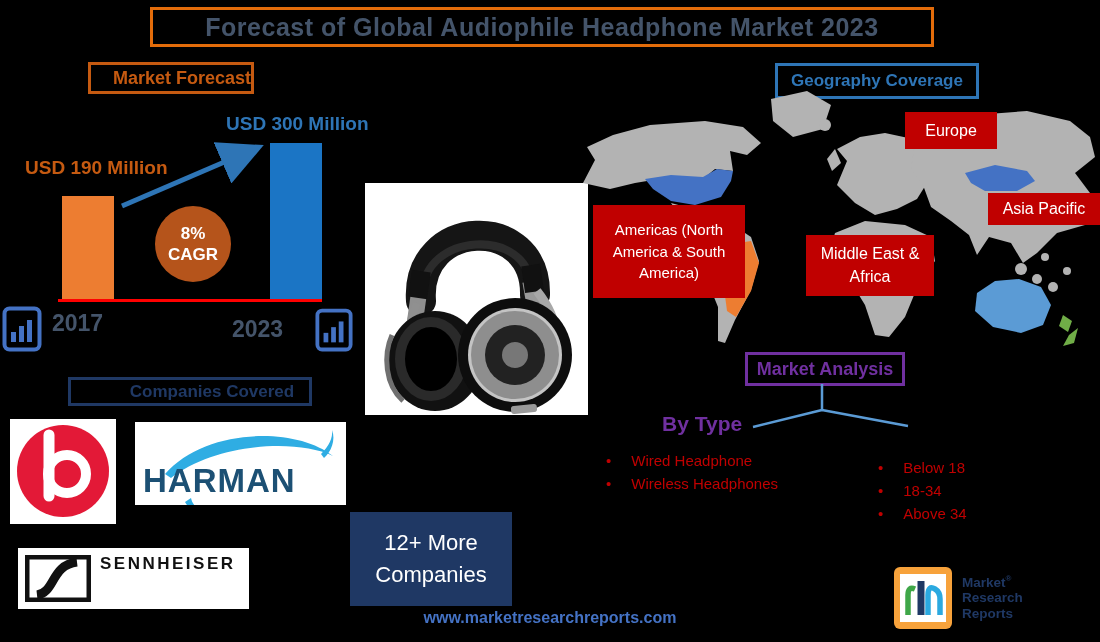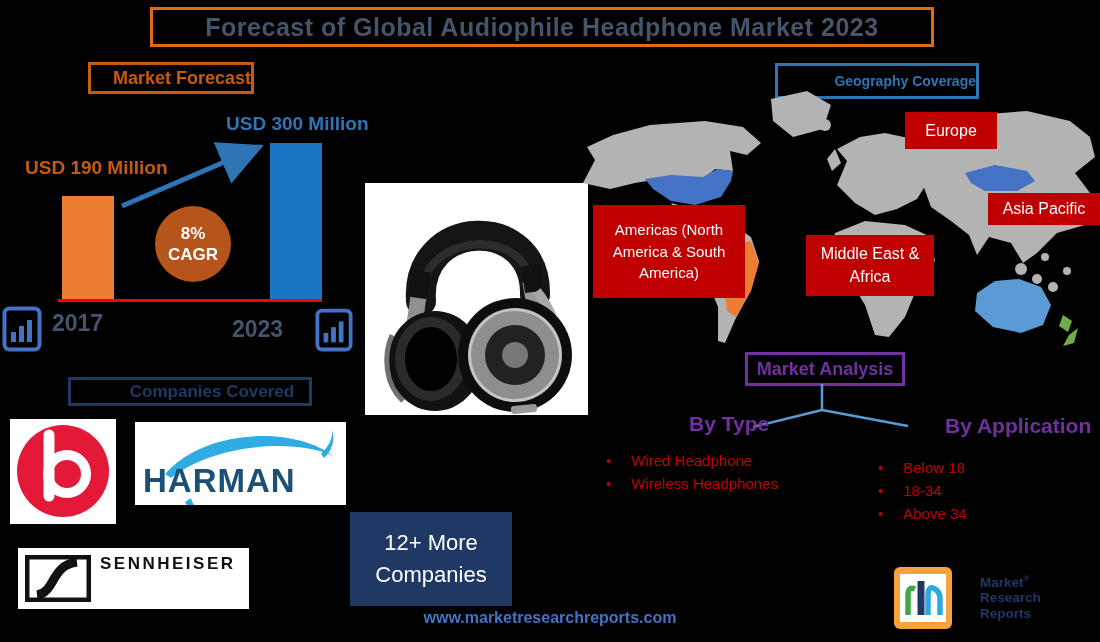--- a/index.html
+++ b/index.html
@@ -30,33 +30,33 @@
   .chart-icon-right{left:315px;top:308px;width:38px;height:44px;}
   .year{color:#44546A;font-weight:bold;font-size:23px;}
   .year-2017{left:52px;top:310px;}
   .year-2023{left:232px;top:316px;}
 
   
   .headphone-panel{left:365px;top:183px;width:223px;height:232px;background:#fff;}
 
   
   .geo-label{left:775px;top:63px;width:198px;height:30px;border:3px solid #2E75B6;color:#2E75B6;
-             font-weight:bold;font-size:14px;line-height:30px;text-align:right;}
+             font-weight:bold;font-size:17px;line-height:30px;text-align:center;}
   .world-map{left:575px;top:85px;width:525px;height:275px;}
   .region{background:#C00000;color:#fff;}
   .region-europe{left:905px;top:112px;width:92px;height:37px;font-size:16px;}
   .region-asia{left:988px;top:193px;width:112px;height:32px;font-size:16px;}
   .region-americas{left:593px;top:205px;width:152px;height:93px;font-size:15px;line-height:1.45;}
   .region-mea{left:806px;top:235px;width:128px;height:61px;font-size:16px;line-height:1.4;}
 
   
   .ma-label{left:745px;top:352px;width:154px;height:28px;border:3px solid #7030A0;color:#7030A0;
             font-weight:bold;font-size:18px;line-height:28px;text-align:center;}
   .connector{left:660px;top:382px;width:350px;height:50px;}
-  .branch{color:#7030A0;font-weight:bold;font-size:21px;white-space:nowrap;margin-left:27px;}
+  .branch{color:#7030A0;font-weight:bold;font-size:21px;white-space:nowrap;}
   .by-type{left:662px;top:412px;}
   .by-app{left:918px;top:414px;}
   .blist{color:#C00000;font-weight:normal;font-size:15px;}
   .type-list{left:606px;top:449px;}
   .app-list{left:878px;top:456px;}
   .brow{height:23px;display:flex;align-items:center;white-space:nowrap;}
   .brow::before{content:"•";margin-right:20px;font-size:15px;}
 
   
   .cc-label{left:68px;top:377px;width:194px;height:23px;border:3px solid #1F3864;color:#1F3864;
@@ -73,21 +73,21 @@
   .senn-mark{position:absolute;left:7px;top:7px;width:66px;height:47px;}
   .senn-name{position:absolute;left:82px;top:6px;font-weight:bold;font-size:17px;color:#111;
              letter-spacing:2.5px;}
   .more-box{left:350px;top:512px;width:162px;height:94px;background:#1F3864;color:#fff;
             font-size:22px;line-height:1.45;}
   .more-box span{display:block;width:130px;text-align:center;}
 
   
   .footer-link{left:420px;top:609px;width:260px;text-align:center;color:#4472C4;font-weight:bold;
                font-size:16px;text-decoration:none;}
-  .mrr{left:893px;top:561px;height:74px;display:flex;align-items:center;gap:25px;}
+  .mrr{left:893px;top:561px;height:74px;display:flex;align-items:center;gap:7px;}
   .mrr-icon{width:62px;height:66px;}
   .mrr-text{color:#1F3864;font-weight:bold;font-size:13.5px;line-height:1.18;}
   .mrr-text sup{font-size:8px;}
 </style>
 </head>
 <body>
 
 <div class="canvas">
 
   <div class="abs title-box">Forecast of Global Audiophile Headphone Market 2023</div>
@@ -177,21 +177,20 @@
   <div class="abs ctr region region-asia">Asia Pacific</div>
   <div class="abs ctr region region-europe">Europe</div>
   <div class="abs ctr region region-americas">Americas (North America &amp; South America)</div>
   <div class="abs ctr region region-mea">Middle East &amp; Africa</div>
 
   <div class="abs ma-label">Market Analysis</div>
   <svg class="abs connector" viewBox="0 0 350 50">
     <path d="M162,2 V28 M162,28 L93,45 M162,28 L248,44" fill="none" stroke="#5B9BD5" stroke-width="2.5"></path>
   </svg>
   <div class="abs branch by-type">By Type</div>
-  <div class="abs branch by-app">By Application</div>
   <div class="abs blist type-list">
     <div class="brow">Wired Headphone</div>
     <div class="brow">Wireless Headphones</div>
   </div>
   <div class="abs blist app-list">
     <div class="brow">Below 18</div>
     <div class="brow">18-34</div>
     <div class="brow">Above 34</div>
   </div>
 

